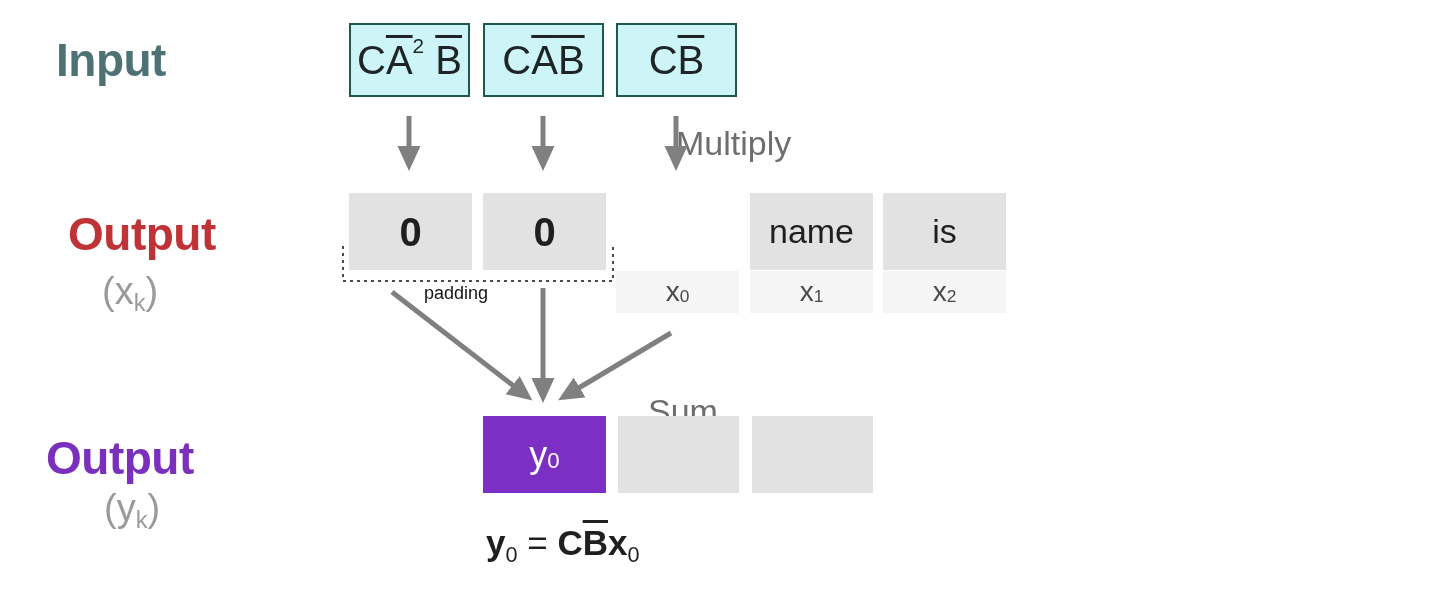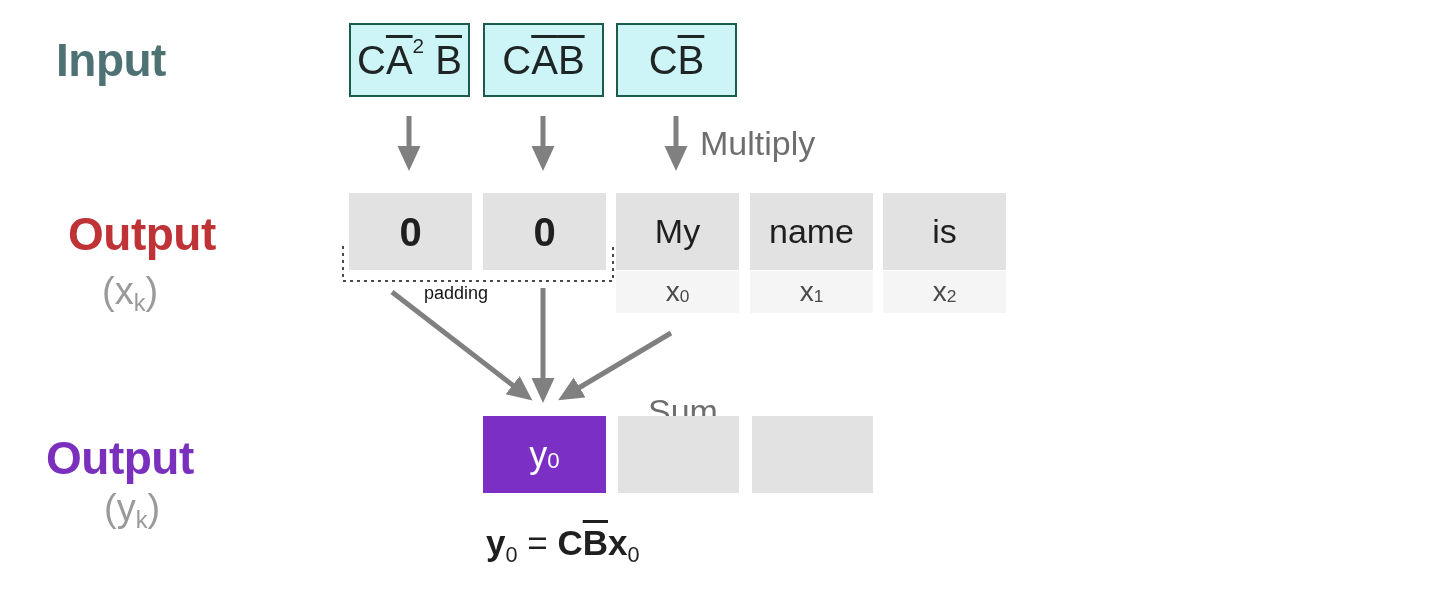--- a/index.html
+++ b/index.html
@@ -74,26 +74,25 @@
   <div class="abs kbox" style="left:483px;">
       <span>C</span>
       <span class="tk-bar">A</span>
       <span class="tk-bar">B</span>
     </div>
   <div class="abs kbox" style="left:616px;">
       <span>C</span>
       <span class="tk-bar">B</span>
     </div>
 
-  <div class="abs hint" style="left:700px; top:124px;">Multiply</div>
+  <div class="abs hint" style="left:676px; top:124px;">Multiply</div>
   <div class="abs hint" style="left:648px; top:368px;margin-top:24px;">Sum</div>
 
   <div class="abs cell zero" style="left:349px;">0</div>
   <div class="abs cell zero" style="left:483px;">0</div>
-  <div class="abs cell" style="left:616px;">My</div>
   <div class="abs cell" style="left:750px;text-align:center;">name</div>
   <div class="abs cell" style="left:883px;">is</div>
 
   <div class="abs subcell" style="left:616px;">
       <span>x</span>
       <span class="tk-sub">0</span>
     </div>
   <div class="abs subcell" style="left:750px;">
       <span>x</span>
       <span class="tk-sub">1</span>

